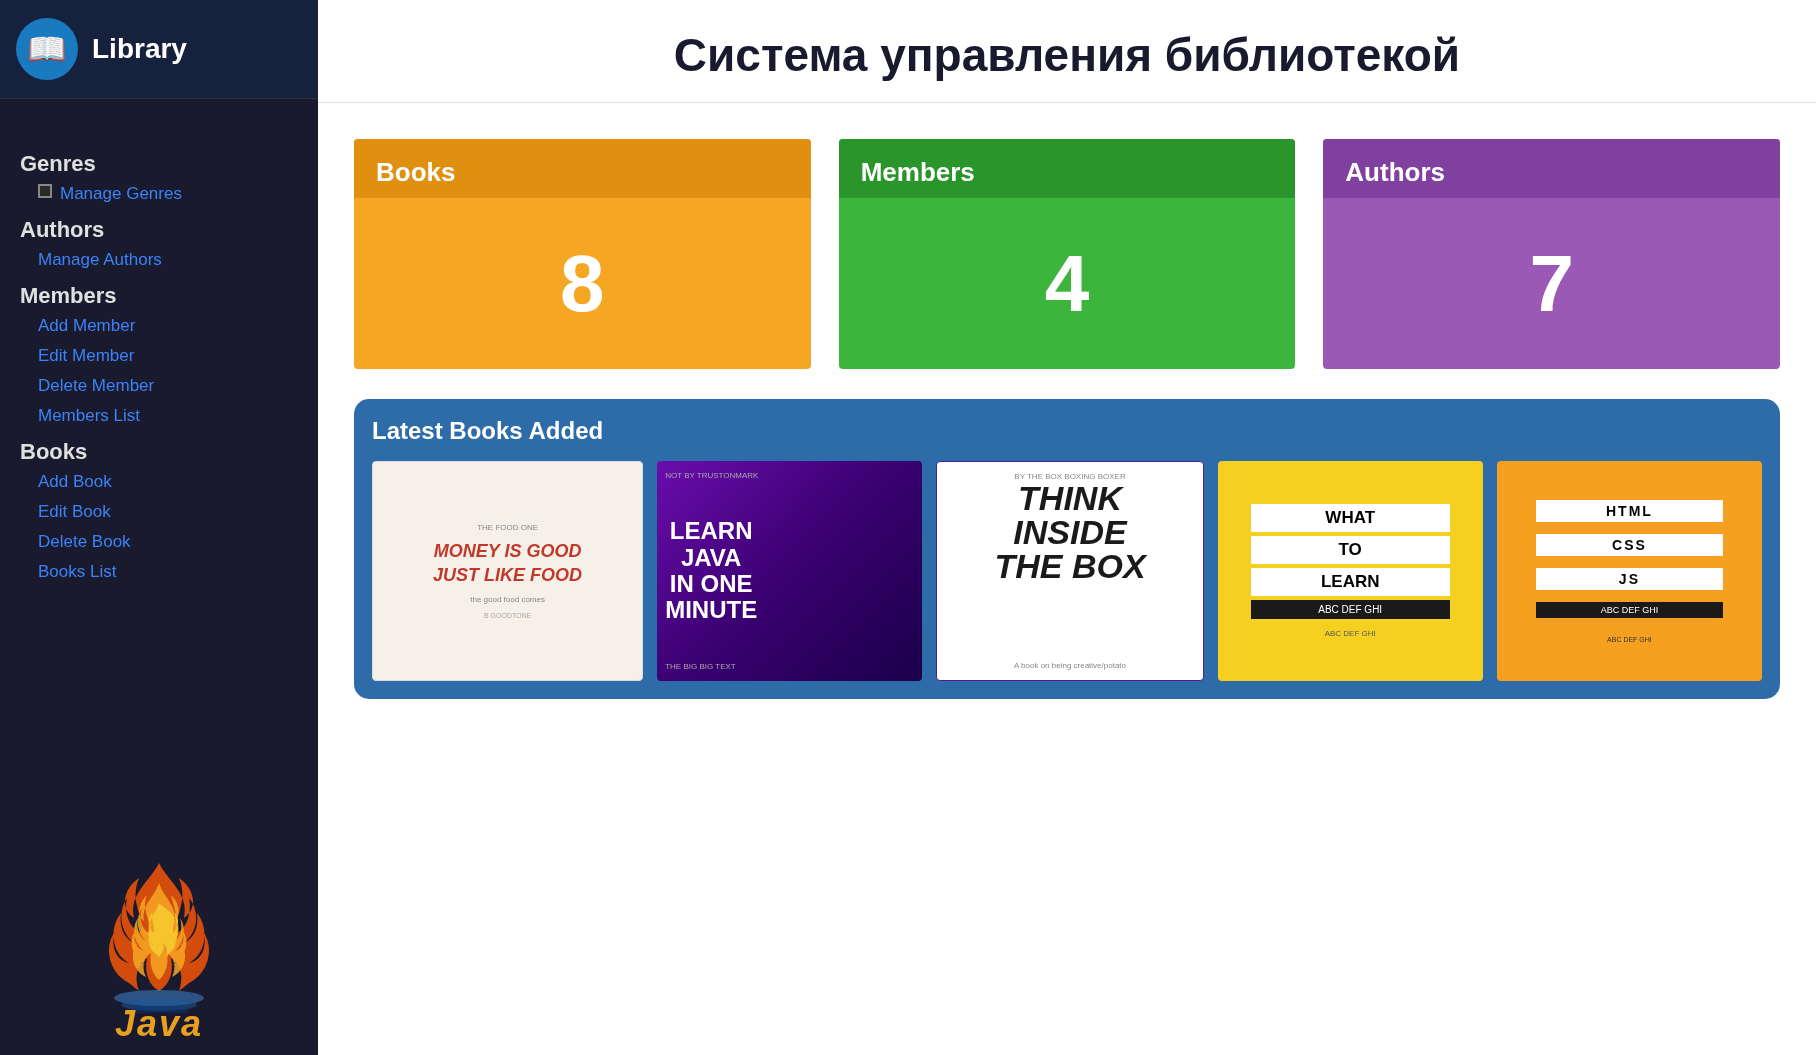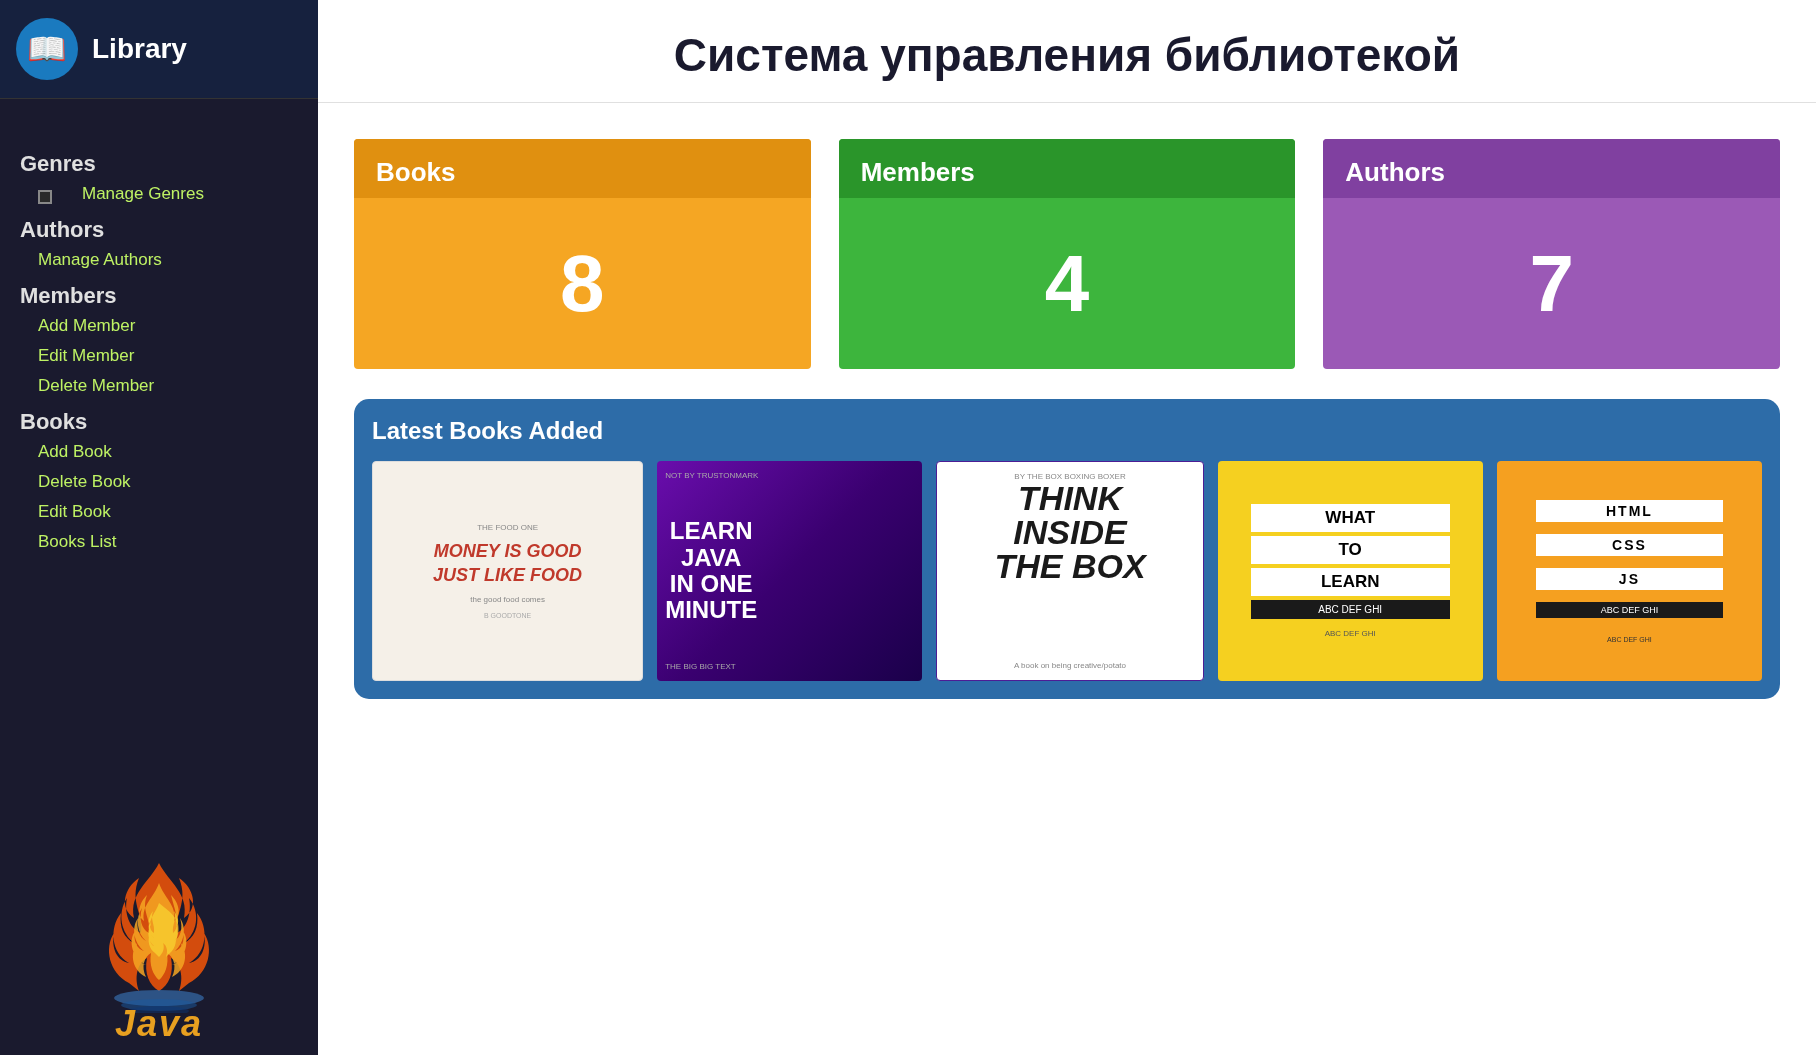--- a/index.html
+++ b/index.html
@@ -49,26 +49,25 @@
     }
     .nav-section-label {
       font-size: 22px;
       font-weight: bold;
       color: #e0e0e0;
       padding: 8px 20px 2px 20px;
       cursor: pointer;
     }
     .nav-item {
       font-size: 17px;
-      color: #bef264;
+      color: #3b82f6;
       padding: 5px 20px 5px 38px;
       cursor: pointer;
       display: flex;
-      align-items: flex-end;
-      gap: 22px;
+      align-items: flex-start;
     }
     .nav-item .checkbox-icon {
       width: 14px;
       height: 14px;
       border: 2px solid #888;
       background: #2a2a2a;
       display: inline-block;
       margin-right: 8px;
       flex-shrink: 0;
     }
@@ -376,30 +375,33 @@
     <div class="nav-section-label">Members</div>
     <div class="nav-item">
       <span>Add Member</span>
     </div>
     <div class="nav-item">
       <span>Edit Member</span>
     </div>
     <div class="nav-item">
       <span>Delete Member</span>
     </div>
+    <div class="nav-item">
+      <span>Members List</span>
+    </div>
 
     <div class="nav-section-label">Books</div>
     <div class="nav-item">
       <span>Add Book</span>
     </div>
     <div class="nav-item">
+      <span>Edit Book</span>
+    </div>
+    <div class="nav-item">
       <span>Delete Book</span>
-    </div>
-    <div class="nav-item">
-      <span>Edit Book</span>
     </div>
     <div class="nav-item">
       <span>Books List</span>
     </div>
   </nav>
 
   <div class="sidebar-java">
     <svg class="java-svg" viewBox="0 0 140 160" xmlns="http://www.w3.org/2000/svg">
 
       <path d="M70 10 C60 30, 40 40, 45 65 C30 55, 35 35, 50 25 C40 50, 55 60, 52 80 C40 75, 35 60, 38 45 C28 60, 32 80, 45 90 C35 85, 30 75, 32 60 C20 75, 22 100, 40 110 C28 108, 22 95, 25 80 C15 95, 20 120, 40 130 L50 138 C45 125, 48 110, 58 105 C55 120, 60 132, 70 138 C80 132, 85 120, 82 105 C92 110, 95 125, 90 138 L100 130 C120 120, 125 95, 115 80 C118 95, 112 108, 100 110 C118 100, 120 75, 108 60 C110 75, 105 85, 95 90 C108 80, 112 60, 100 45 C103 60, 98 75, 88 80 C85 60, 100 50, 90 25 C105 35, 110 55, 95 65 C100 40, 80 30, 70 10Z" fill="#e8520a" opacity="0.9"></path>

